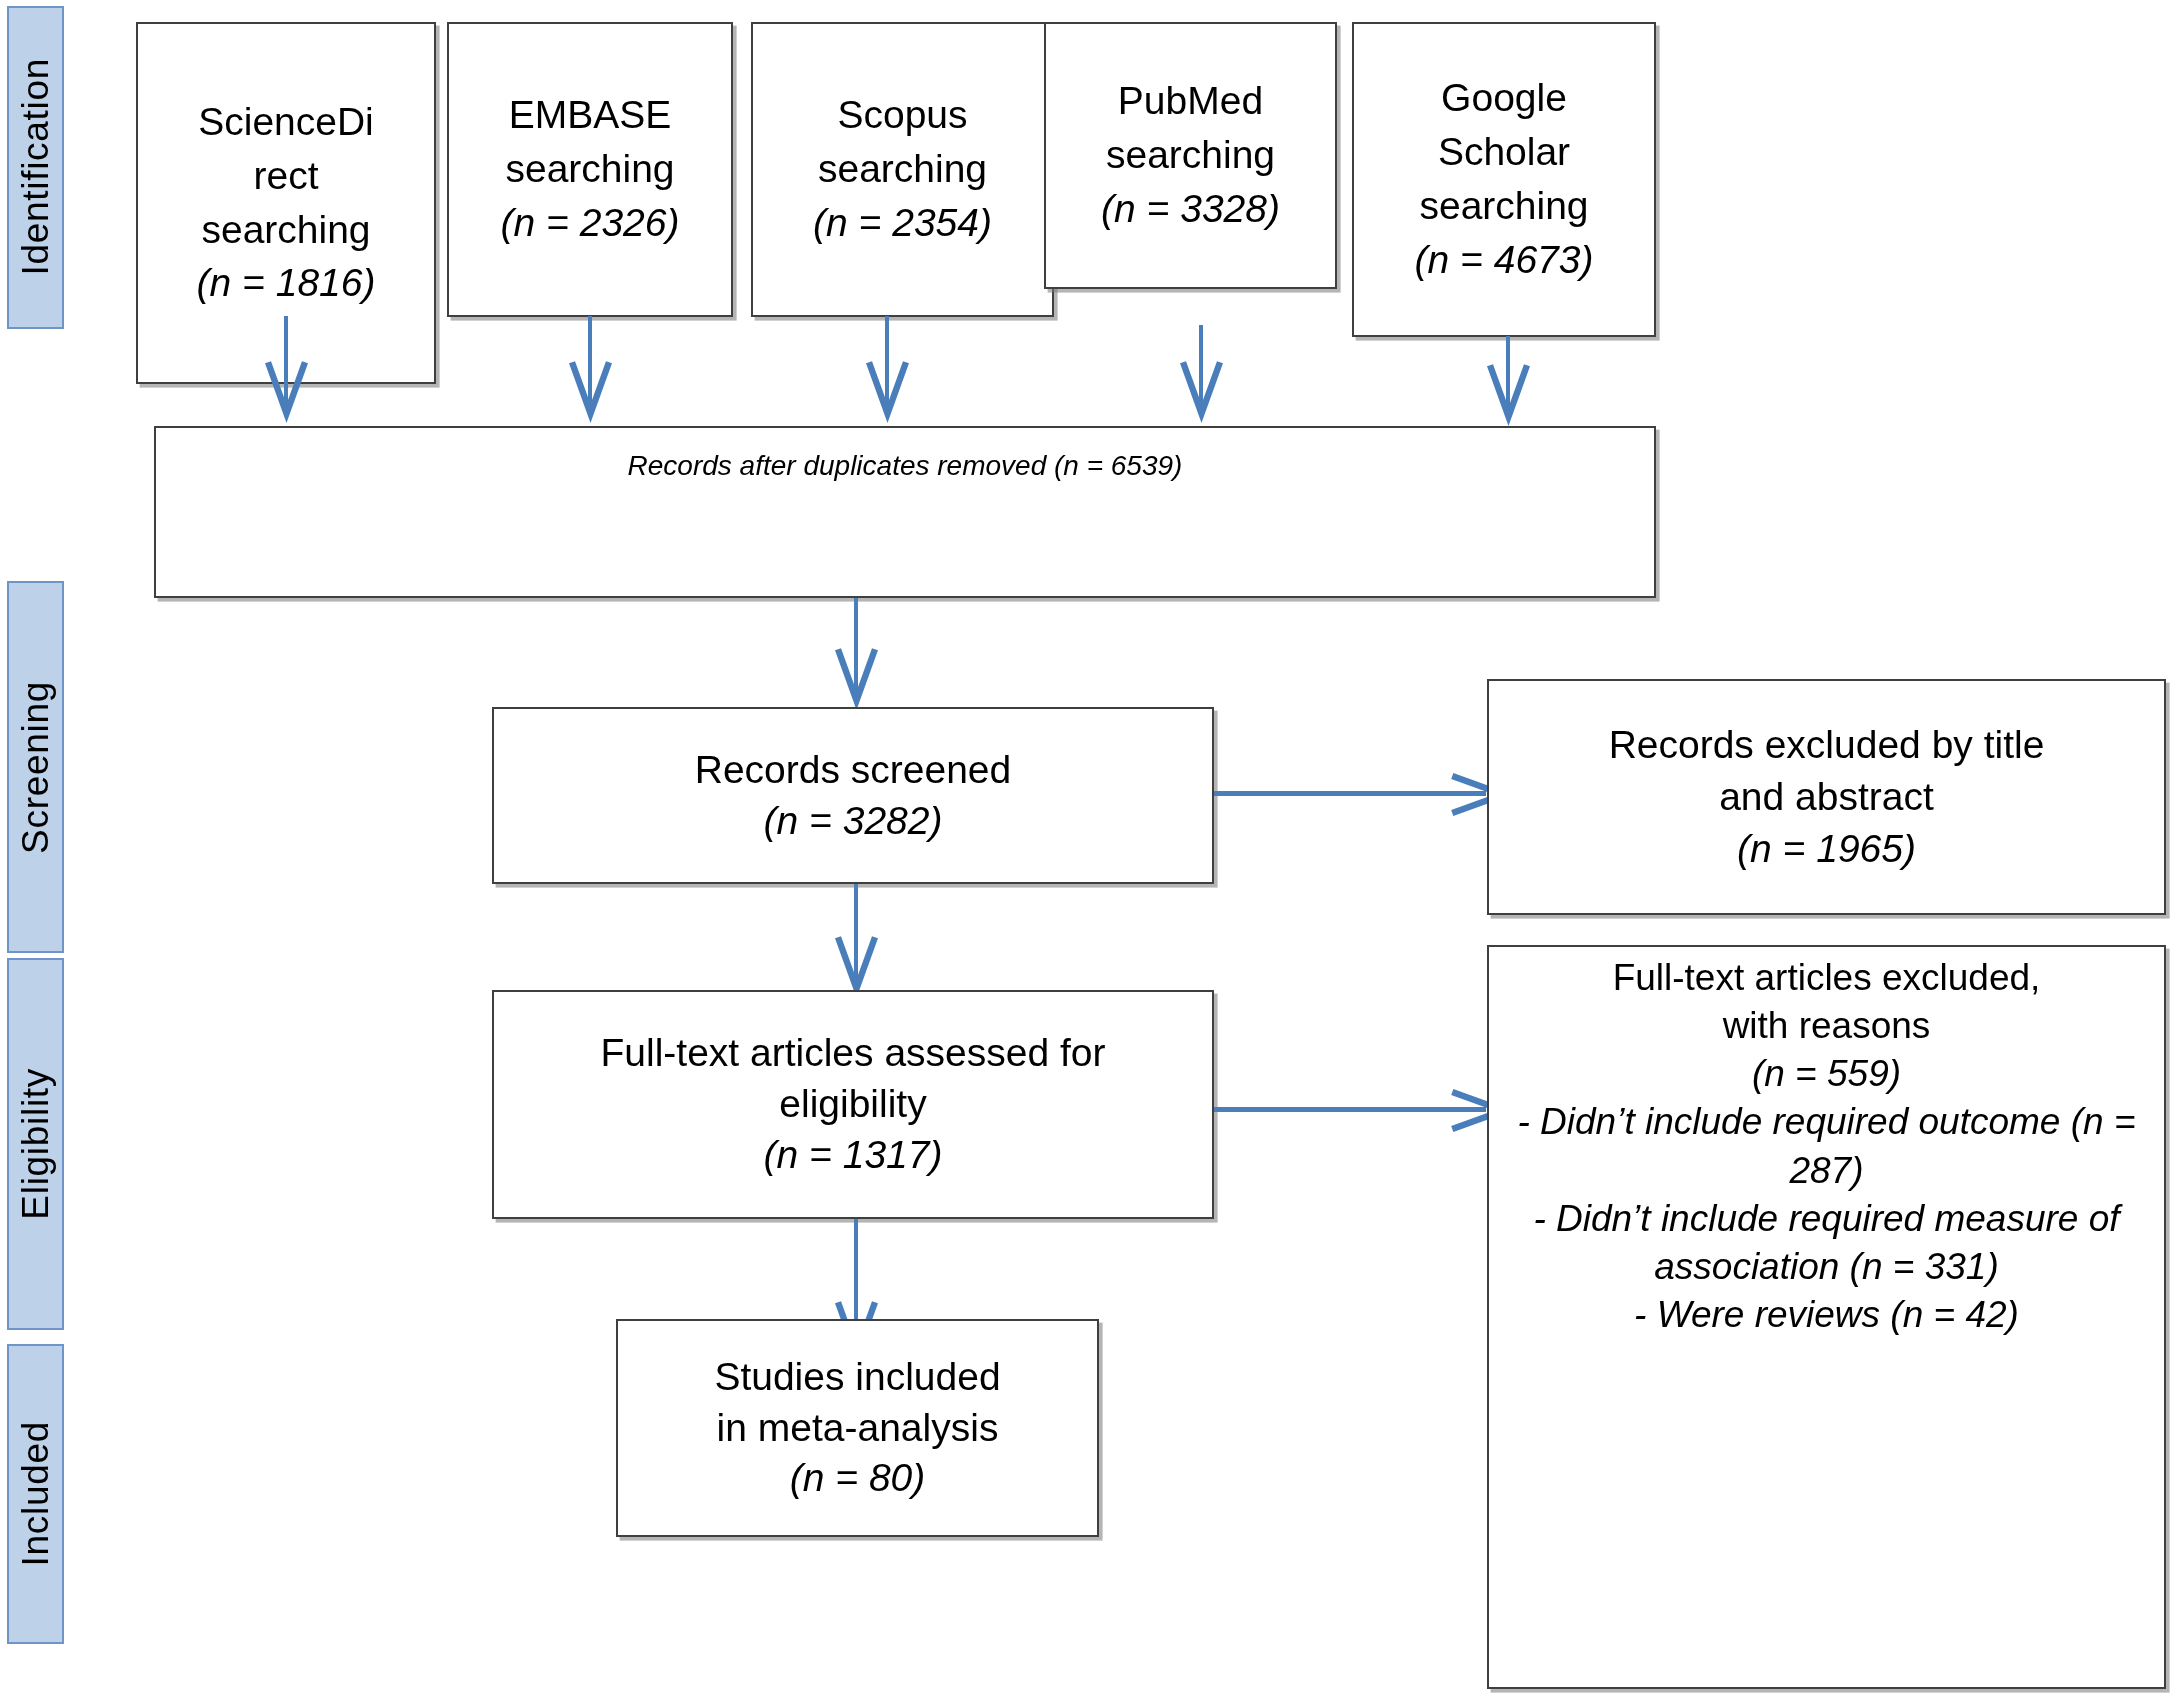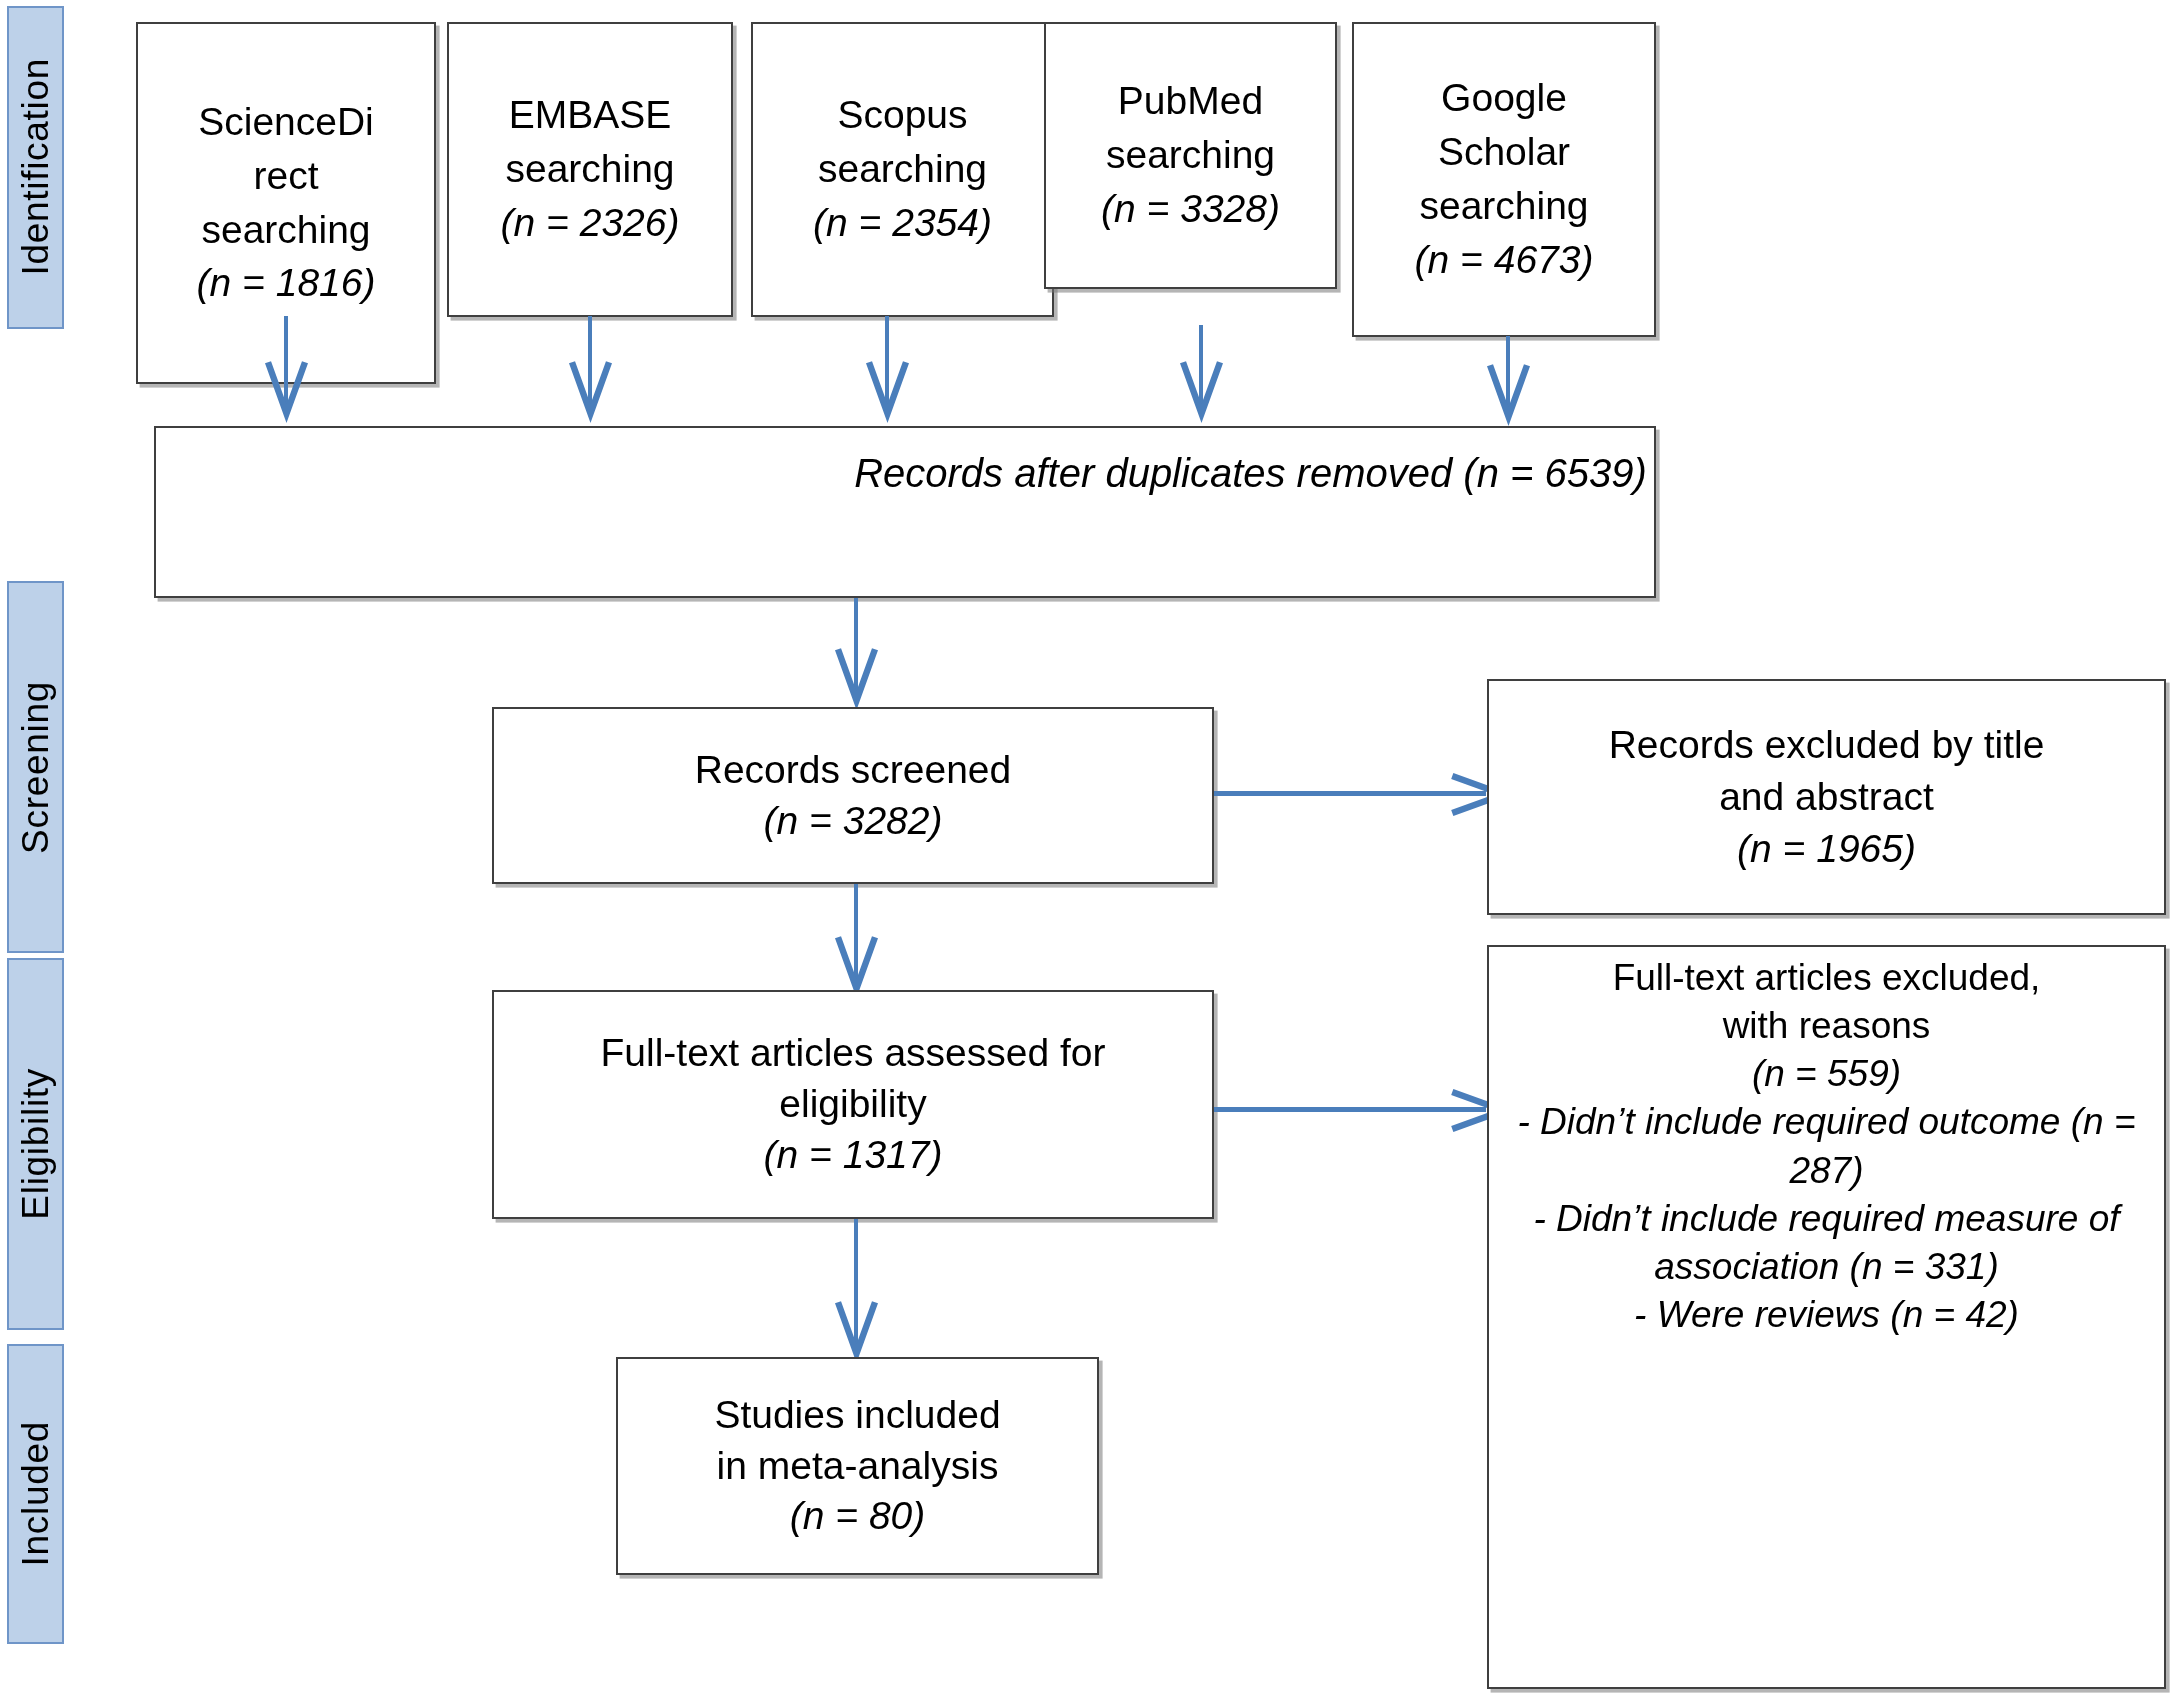--- a/index.html
+++ b/index.html
@@ -63,21 +63,21 @@
   .flow-box.small-pad .box-text { line-height: 1.30; }
 
   
   .src-box .box-text { font-size: 39px; line-height: 1.38; }
 
   
   #box-duplicates {
     align-items: flex-start;
     padding-top: 18.6px;
   }
-  #box-duplicates .box-text { font-size: 40px; text-align: right; }
+  #box-duplicates .box-text { font-size: 28px; }
 
   
   #box-excluded-reasons {
     align-items: flex-start;
     padding-top: 7.2px;
     padding-left: 11.4px;
     padding-right: 11.4px;
   }
   #box-excluded-reasons .box-text {
     font-size: 37px;
@@ -282,21 +282,21 @@
     </div>
   </div>
 
   <div class="vline" style="left:854px; top:1219px; width:4.3px; height:127px;"></div>
   <div class="arrow-down" style="left:856px; top:1298px;">
     <svg width="43" height="64" viewBox="0 0 60 90" style="position:absolute;left:-21.5px;top:0;">
       <path d="M 4 6 L 30 78 L 56 6" fill="none" stroke="#4a7ebb" stroke-width="9"></path>
     </svg>
   </div>
 
-  <div class="flow-box small-pad" id="box-studies-included" style="left:616px; top:1357px; width:483px; height:218px;">
+  <div class="flow-box small-pad" id="box-studies-included" style="left:616px; top:1319px; width:483px; height:218px;">
     <div class="box-text">
       <span>Studies included</span><br>
       <span>in meta-analysis</span><br>
       <span class="n-italic">(<i>n</i> = 80)</span>
     </div>
   </div>
 
 </div>
 
 

